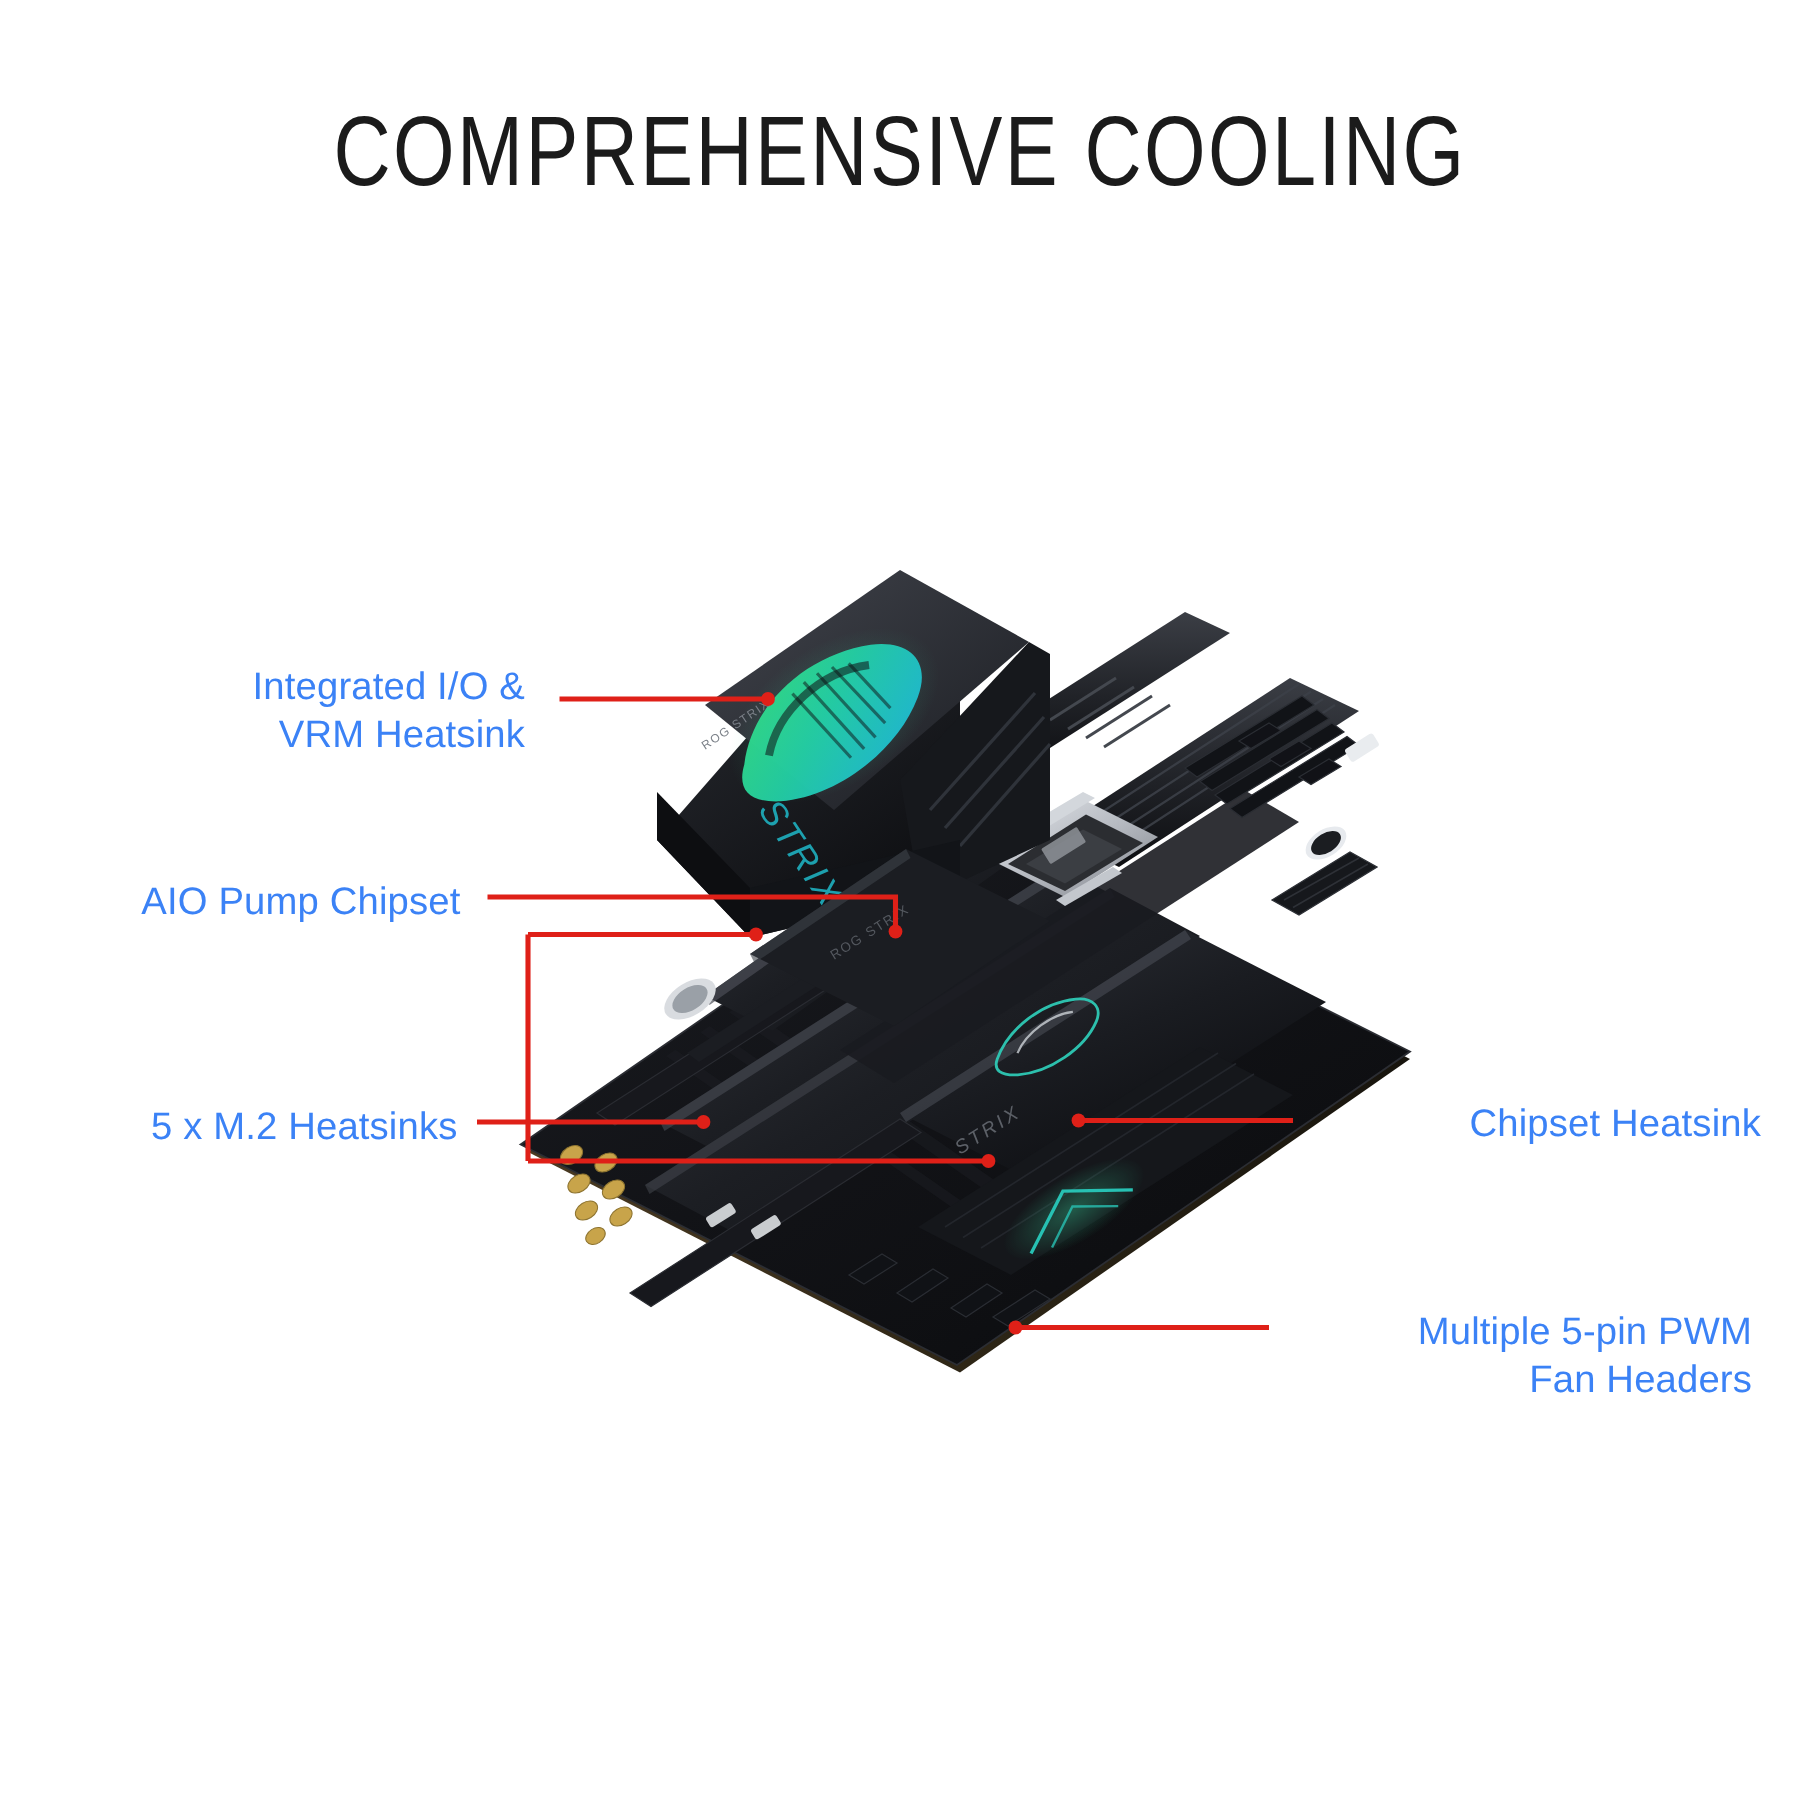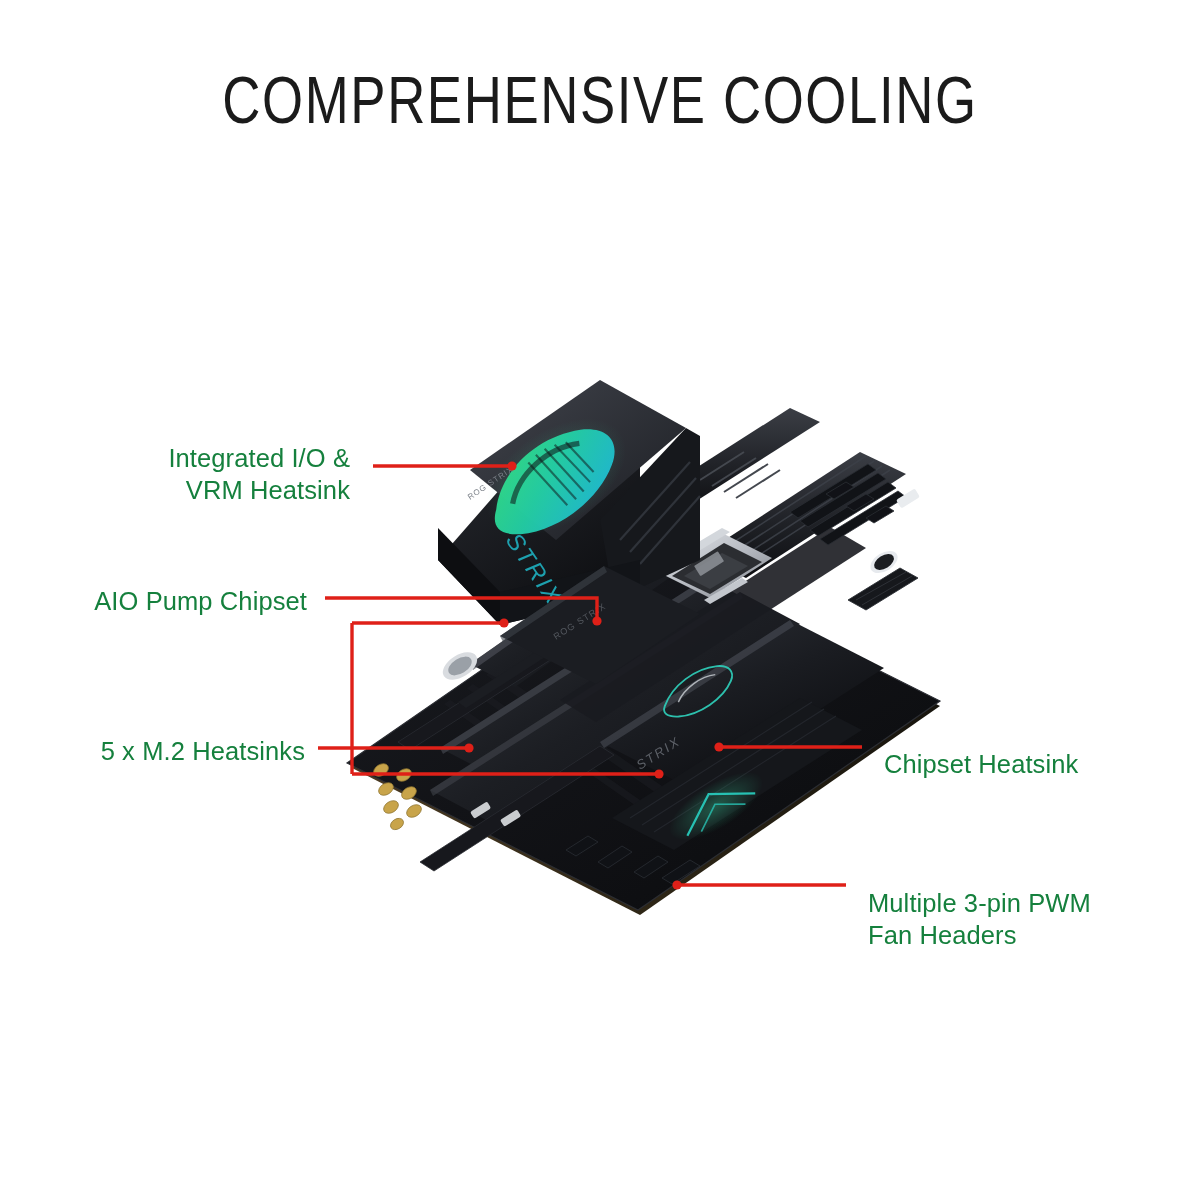--- a/index.html
+++ b/index.html
@@ -22,30 +22,30 @@
     color:#1b1b1b;
     transform:scaleX(.80);
     transform-origin:50% 50%;
     white-space:nowrap;
     font-family:"Liberation Sans","DejaVu Sans",sans-serif;
   }
 
   
   .label{
     position:absolute;
-    color:#15803d;
+    color:#3b82f6;
     font-weight:300;
     font-size:25.5px;
     line-height:1.27;
     letter-spacing:.1px;
     white-space:pre-line;
     font-family:"Liberation Sans","DejaVu Sans",sans-serif;
   }
   .label.r{text-align:right;}
-  .label.l{text-align:left;margin-top:15px;}
+  .label.l{text-align:right;}
 
   
   svg.layer{position:absolute;left:0;top:0;width:1200px;height:1200px;overflow:visible;}
   svg.leaders{z-index:40;pointer-events:none;}
   svg.board{z-index:20;}
 </style>
 </head>
 <body>
 
 <div id="stage">
@@ -348,16 +348,16 @@
 
   <div class="label r" style="left:80px;top:442px;width:270px;">Integrated I/O &amp;
 VRM Heatsink</div>
 
   <div class="label r" style="left:37px;top:585px;width:270px;">AIO Pump Chipset</div>
 
   <div class="label r" style="left:35px;top:735px;width:270px;">5 x M.2 Heatsinks</div>
 
   <div class="label l" style="left:884px;top:733px;width:290px;">Chipset Heatsink</div>
 
-  <div class="label l" style="left:868px;top:872px;width:300px;">Multiple 3-pin PWM
+  <div class="label l" style="left:868px;top:872px;width:300px;">Multiple 5-pin PWM
 Fan Headers</div>
 
 </div>
 
 </body></html>

